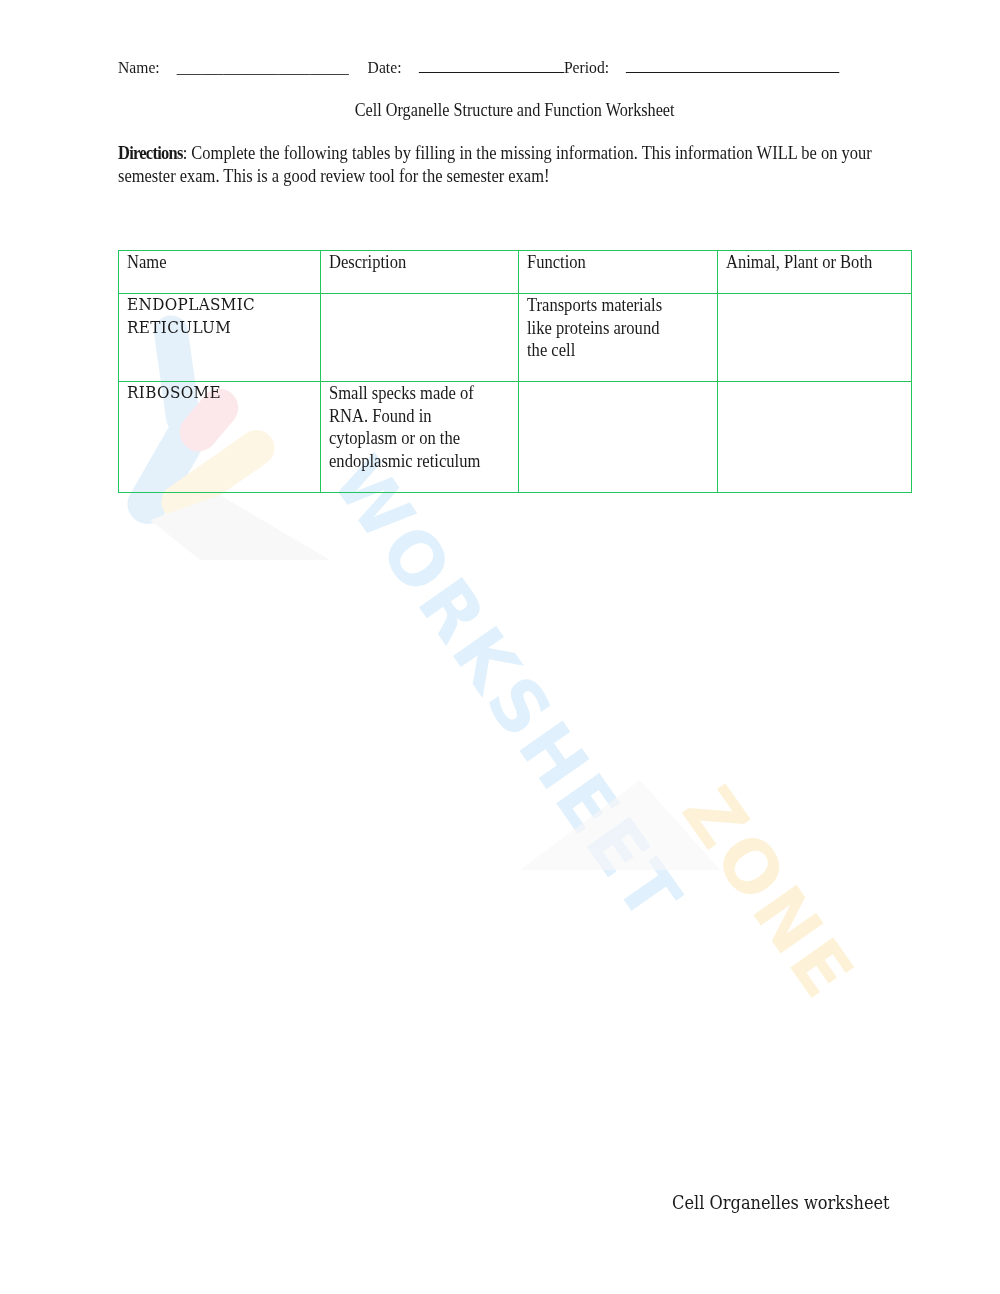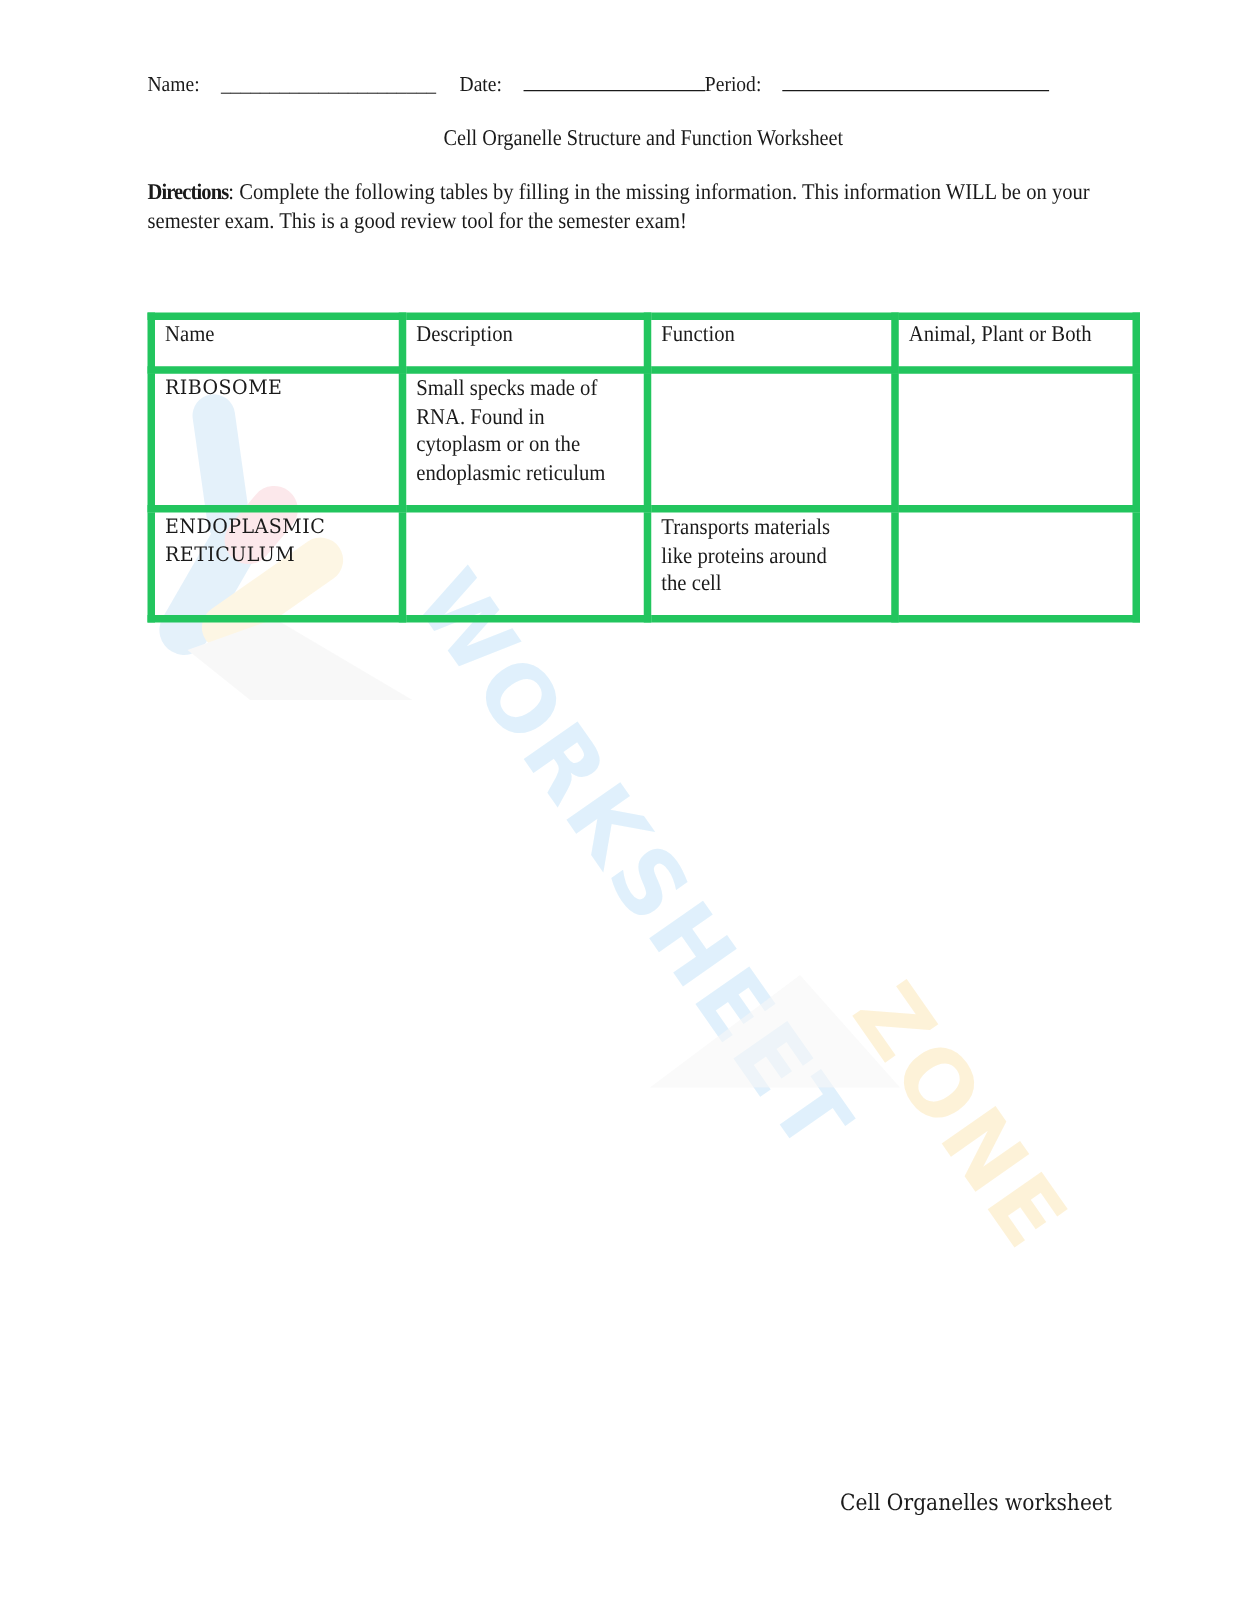--- a/index.html
+++ b/index.html
@@ -85,21 +85,21 @@
       position: absolute;
       left: 118px;
       top: 250px;
       width: 794px;
       border-collapse: collapse;
       z-index: 2;
       font-family: "Liberation Serif", serif;
       font-size: 18px;
     }
     table.organelles td {
-      border: 6px solid #22c55e;
+      border: 1px solid #22c55e;
       vertical-align: top;
       padding: 0 8px 0 8px;
       line-height: 22.6px;
     }
     table.organelles tr.thick-top td { border-top: 1.6px solid #222; }
     .cell-text {
       display: block;
       transform: scaleX(0.92);
       transform-origin: left top;
       white-space: pre-line;
@@ -179,51 +179,51 @@
       <td>
             <span class="cell-text">Description</span>
           </td>
       <td>
             <span class="cell-text">Function</span>
           </td>
       <td>
             <span class="cell-text">Animal, Plant or Both</span>
           </td>
     </tr>
+    <tr style="height:88px">
+      <td>
+            <span class="cell-text name-text">ENDOPLASMIC
+RETICULUM</span>
+          </td>
+      <td>
+            <span class="cell-text"></span>
+          </td>
+      <td>
+            <span class="cell-text">Transports materials
+like proteins around
+the cell</span>
+          </td>
+      <td>
+            <span class="cell-text"></span>
+          </td>
+    </tr>
     <tr style="height:111px">
       <td>
             <span class="cell-text name-text">RIBOSOME</span>
           </td>
       <td>
             <span class="cell-text">Small specks made of
 RNA. Found in
 cytoplasm or on the
 endoplasmic reticulum</span>
           </td>
       <td>
             <span class="cell-text"></span>
           </td>
       <td>
             <span class="cell-text"></span>
           </td>
     </tr>
-    <tr style="height:88px">
-      <td>
-            <span class="cell-text name-text">ENDOPLASMIC
-RETICULUM</span>
-          </td>
-      <td>
-            <span class="cell-text"></span>
-          </td>
-      <td>
-            <span class="cell-text">Transports materials
-like proteins around
-the cell</span>
-          </td>
-      <td>
-            <span class="cell-text"></span>
-          </td>
-    </tr>
   </tbody>
     </table>
 
   <div class="footer">Cell Organelles worksheet</div>
 </div>
 
 </body></html>

